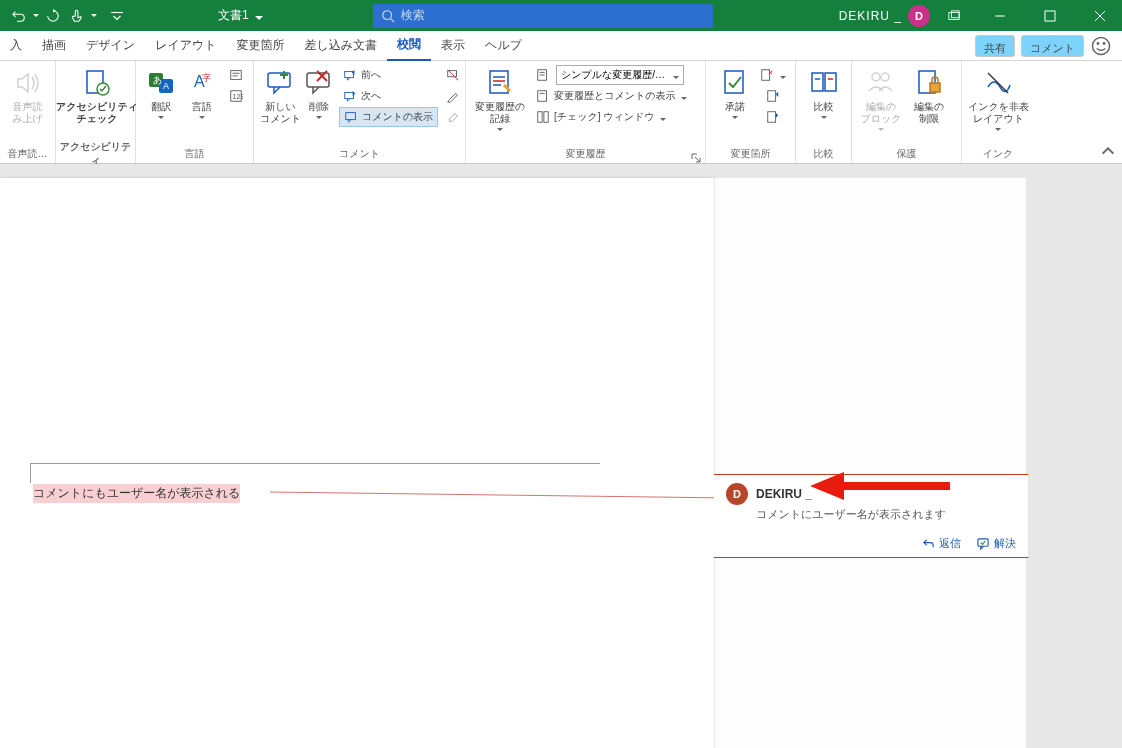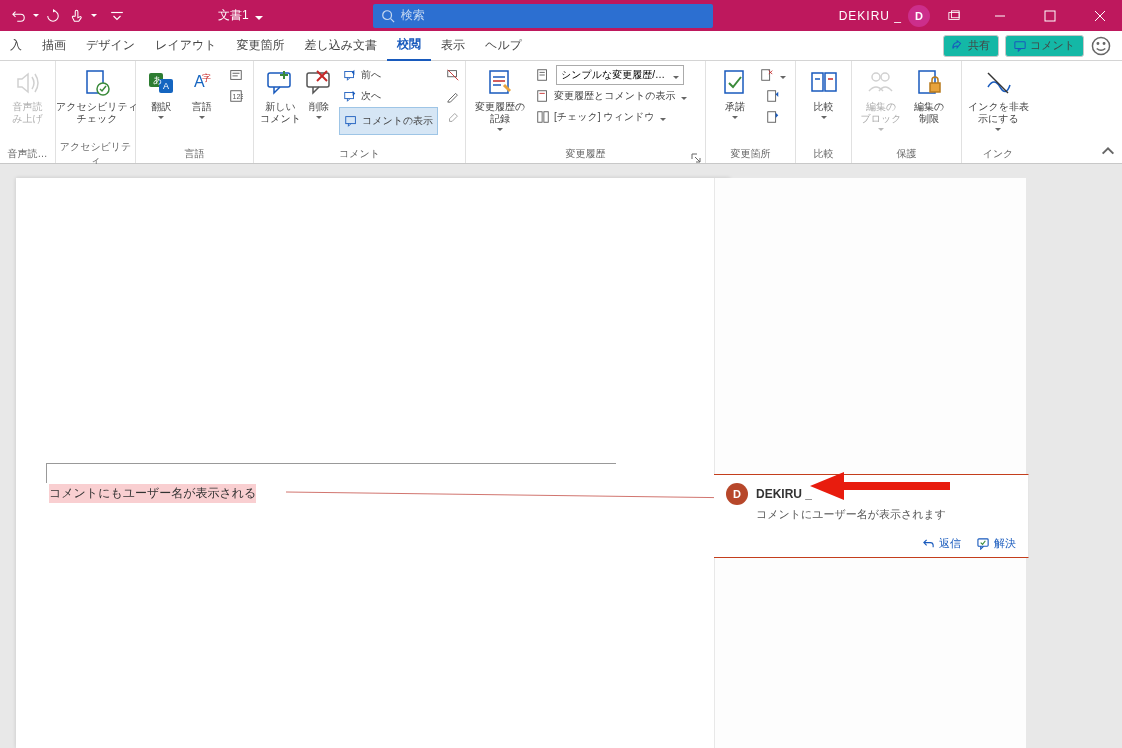--- a/index.html
+++ b/index.html
@@ -1,19 +1,19 @@
 <!DOCTYPE html>
 <html><head>
 <meta charset="utf-8">
 <style>
 * { margin: 0; padding: 0; box-sizing: border-box; font-family: "Yu Gothic UI", "Meiryo", sans-serif; }
 body { background: #e8e8e8; overflow: hidden; width: 1122px; height: 748px; }
 
 
-.titlebar { height: 31px; background: #be185d; display: flex; align-items: center; color: #fff; font-size: 12px; }
+.titlebar { height: 31px; background: #15803d; display: flex; align-items: center; color: #fff; font-size: 12px; }
 .titlebar-left { display: flex; align-items: center; gap: 2px; padding-left: 8px; }
 .qat-btn { width: 22px; height: 22px; display: flex; align-items: center; justify-content: center; cursor: pointer; }
 .qat-btn svg { width: 14px; height: 14px; }
 .dropdown-tiny { width: 8px; height: 22px; display: flex; align-items: center; justify-content: center; cursor: pointer; }
 .dropdown-tiny::after { content: ""; border-left: 3px solid transparent; border-right: 3px solid transparent; border-top: 3px solid #fff; }
 .doc-title-wrap { display: flex; align-items: center; gap: 4px; margin-left: 90px; cursor: pointer; }
 .doc-title-wrap .dd::after { content: ""; border-left: 4px solid transparent; border-right: 4px solid transparent; border-top: 4px solid #fff; display: inline-block; margin-left: 2px; }
 .search-box { width: 340px; height: 24px; background: #2C6FD1; border-radius: 2px; display: flex; align-items: center; margin-left: 110px; padding: 0 8px; cursor: text; }
 .search-box svg { width: 14px; height: 14px; margin-right: 6px; }
 .search-box .ph { color: #C6D9F1; font-size: 12px; }
@@ -22,51 +22,51 @@
 .avatar { width: 22px; height: 22px; border-radius: 50%; background: #D83B01; background: #E3008C; color: #fff; display: flex; align-items: center; justify-content: center; font-size: 11px; font-weight: bold; }
 .avatar.pink { background: #CC2E8B; }
 .win-btn { width: 44px; height: 31px; display: flex; align-items: center; justify-content: center; cursor: pointer; }
 .win-btn svg { width: 12px; height: 12px; stroke: #fff; fill: none; stroke-width: 1; }
 
 
 .tabs-row { height: 30px; background: #fff; border-bottom: 1px solid #d4d4d4; display: flex; align-items: center; position: relative; }
 .tab { padding: 0 10px; height: 30px; display: flex; align-items: center; font-size: 12px; color: #444; cursor: pointer; }
 .tab.active { color: #185ABD; border-bottom: 2px solid #185ABD; font-weight: 600; }
 .tabs-right { margin-left: auto; display: flex; align-items: center; gap: 6px; padding-right: 10px; }
-.share-btn, .comment-btn2 { height: 22px; border: 1px solid #c8c8c8; border-radius: 3px; display: flex; align-items: center; gap: 4px; padding: 0 8px; font-size: 11px; color: #444; cursor: pointer; background: #14b8a6; }
+.share-btn, .comment-btn2 { height: 22px; border: 1px solid #c8c8c8; border-radius: 3px; display: flex; align-items: center; gap: 4px; padding: 0 8px; font-size: 11px; color: #444; cursor: pointer; background: #7dd3fc; flex-direction: column; }
 .share-btn svg, .comment-btn2 svg { width: 12px; height: 12px; }
 .smiley { width: 22px; height: 22px; display: flex; align-items: center; justify-content: center; cursor: pointer; }
 
 
 .ribbon { height: 103px; background: #fff; border-bottom: 1px solid #c8c8c8; display: flex; }
 .group { border-right: 1px solid #e1e1e1; display: flex; flex-direction: column; position: relative; }
 .group-body { flex: 1; display: flex; align-items: flex-start; padding: 4px 6px 0 6px; gap: 2px; }
 .group-label { height: 18px; font-size: 10px; color: #666; text-align: center; display: flex; align-items: center; justify-content: center; position: relative; }
 .launcher { position: absolute; right: 2px; bottom: 2px; width: 12px; height: 12px; cursor: pointer; }
 .launcher svg { width: 10px; height: 10px; }
 .big-btn { width: 46px; display: flex; flex-direction: column; align-items: center; gap: 2px; cursor: pointer; padding-top: 2px; }
 .big-btn.wide { width: 62px; }
 .big-btn.disabled { opacity: 0.45; cursor: default; align-items: center; }
 .big-btn .icon { width: 32px; height: 32px; display: flex; align-items: center; justify-content: center; }
 .big-btn .lbl { font-size: 10px; color: #444; text-align: center; line-height: 12px; }
 .big-btn .dd-arrow::after { content: ""; border-left: 3px solid transparent; border-right: 3px solid transparent; border-top: 3px solid #666; display: block; margin: 1px auto 0; }
 .small-col { display: flex; flex-direction: column; gap: 1px; }
 .small-btn { height: 20px; display: flex; align-items: center; gap: 4px; padding: 0 4px; font-size: 10px; color: #444; cursor: pointer; white-space: nowrap; }
 .small-btn.icon-only { width: 22px; justify-content: center; padding: 0; }
-.small-btn.highlighted { background: #d6e6f5; border: 1px solid #9ec5e6; height: 28px; }
+.small-btn.highlighted { background: #d6e6f5; border: 1px solid #9ec5e6; height: 20px; }
 .small-btn svg { width: 14px; height: 14px; flex-shrink: 0; }
 .small-btn .dd::after { content: ""; border-left: 3px solid transparent; border-right: 3px solid transparent; border-top: 3px solid #666; margin-left: 2px; display: inline-block; }
 .combo { height: 20px; border: 1px solid #ababab; font-size: 10px; display: flex; align-items: center; padding: 0 4px; width: 128px; cursor: pointer; background: #fff; }
 .combo .dd { margin-left: auto; }
 .combo .dd::after { content: ""; border-left: 3px solid transparent; border-right: 3px solid transparent; border-top: 3px solid #666; display: inline-block; }
 .collapse-btn { position: absolute; right: 6px; bottom: 4px; cursor: pointer; width: 16px; height: 16px; display:flex; align-items:center; justify-content:center;}
 
 
 .doc-area { position: relative; height: 584px; background: #e8e8e8; overflow: hidden; }
-.page { position: absolute; left: 16px; top: 14px; width: 714px; height: 570px; background: #fff; box-shadow: 0 0 4px rgba(0,0,0,0.15); }
+.page { position: absolute; left: 0; top: 14px; width: 714px; height: 570px; background: #fff; box-shadow: 0 0 4px rgba(0,0,0,0.15); }
 .comment-panel { position: absolute; left: 714px; top: 14px; width: 312px; height: 570px; background: #fdfdfd; border-left: 1px solid #e8e8e8; }
 .highlight-text { position: absolute; left: 33px; top: 306px; font-size: 12px; background: #F9CFD1; color: #333; padding: 1px 0; }
 .marker-line { position: absolute; left:30px; top:285px; height: 20px; border-left:1px solid #999; border-top:1px solid #999; width:570px;}
 
 .comment-card { position: absolute; left: 714px; top: 310px; width: 315px; background: #fff; border-top: 1px solid #C43E1C; border-bottom: 1px solid #C43E1C; border-right: 1px solid #e5e5e5; padding: 8px 12px 6px 12px; z-index: 10; }
 .comment-head { display: flex; align-items: center; gap: 8px; }
 .comment-avatar { width: 22px; height: 22px; border-radius: 50%; background: #B7472A; color: #fff; display: flex; align-items: center; justify-content: center; font-size: 11px; font-weight: bold; }
 .comment-author { font-size: 12px; font-weight: bold; color: #333; }
 .comment-text { font-size: 11px; color: #555; margin-left: 30px; margin-top: 2px; }
 .comment-actions { display: flex; justify-content: flex-end; gap: 16px; margin-top: 14px; }
@@ -193,21 +193,21 @@
               <path d="M23 7 Q29 16 23 25"></path>
             </svg>
           </div>
         <div class="lbl" style="white-space:pre;">音声読
 み上げ</div>
       </div>
     </div>
     <div class="group-label">音声読…</div>
   </div>
 
-  <div class="group" style="width:80px;">
+  <div class="group" style="width:80px;font-weight:bold;">
     <div class="group-body">
       <div class="big-btn wide" style="width:70px;">
         <div class="icon">
             <svg viewBox="0 0 32 32" fill="none" stroke="#185ABD" stroke-width="1.5">
               <rect x="6" y="4" width="16" height="22"></rect>
               <circle cx="22" cy="22" r="6" fill="#fff" stroke="#3a8a3a"></circle>
               <path d="M19 22 L21 24 L25 19" stroke="#3a8a3a"></path>
             </svg>
           </div>
         <div class="lbl" style="white-space:pre;">アクセシビリティ
@@ -476,21 +476,21 @@
   <div class="group" style="width:72px;border-right:none;">
     <div class="group-body">
       <div class="big-btn wide" style="width:62px;">
         <div class="icon">
             <svg viewBox="0 0 32 32" fill="none" stroke="#185ABD" stroke-width="1.5">
               <path d="M6 20 Q12 10 18 20 T28 18"></path>
               <line x1="6" y1="6" x2="26" y2="26" stroke="#333"></line>
             </svg>
           </div>
         <div class="lbl" style="white-space:pre;">インクを非表
-示にする</div>
+レイアウト</div>
         <div class="dd-arrow"></div>
       </div>
     </div>
     <div class="group-label">インク</div>
   </div>
   <div class="collapse-btn">
     <svg viewBox="0 0 12 12" fill="none" stroke="#666" stroke-width="1.5">
         <path d="M2 8 L6 4 L10 8"></path>
       </svg>
   </div>

